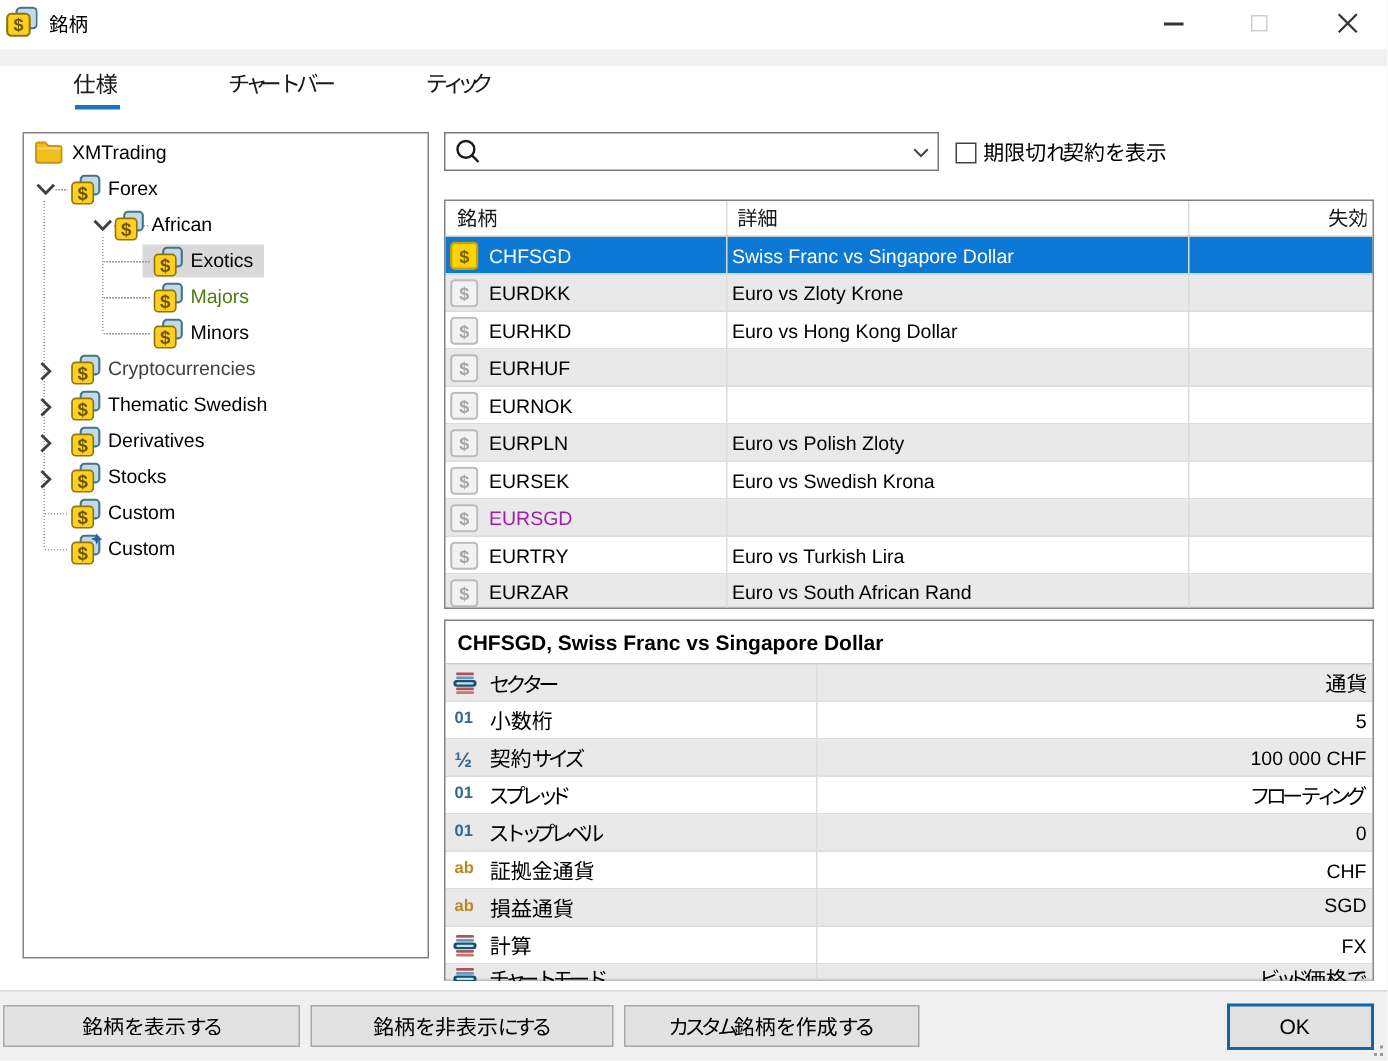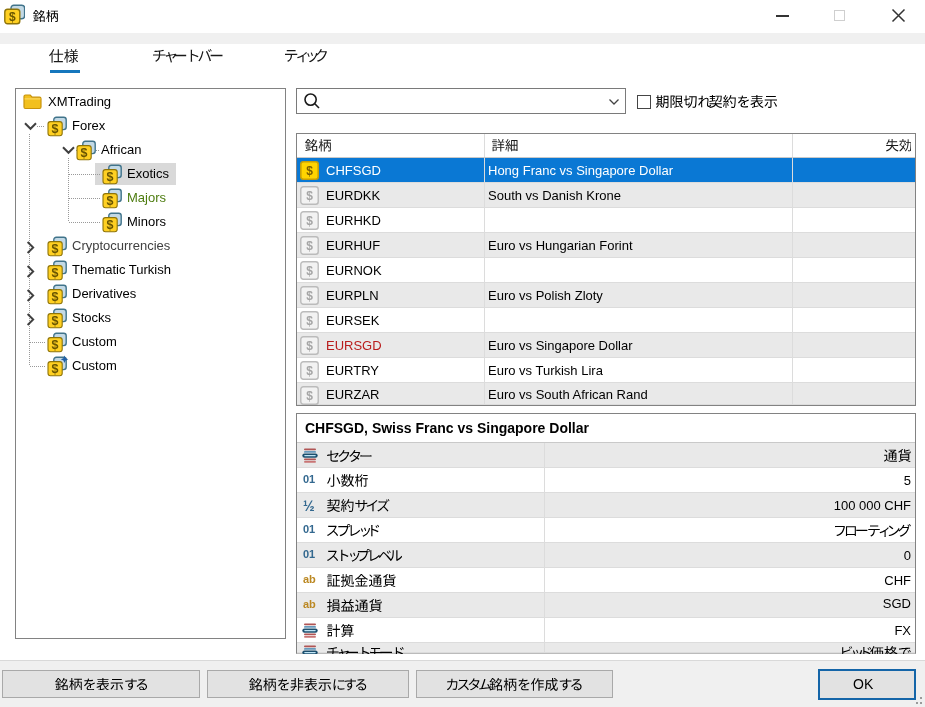--- a/index.html
+++ b/index.html
@@ -259,38 +259,38 @@
 <div style="position:absolute;left:303px;top:547.5px;width:18px;height:16px;font:bold 11px 'Liberation Sans';color:#33688f;letter-spacing:0px">01</div>
 <div style="position:absolute;left:303px;top:572.5px;width:18px;height:16px;font:bold 11px 'Liberation Sans';color:#bb8822;letter-spacing:0px">ab</div>
 <div style="position:absolute;left:303px;top:597.5px;width:18px;height:16px;font:bold 11px 'Liberation Sans';color:#bb8822;letter-spacing:0px">ab</div>
 <div style="position:absolute;left:48px;top:92.25px;font:13px 'Liberation Sans';color:#000;line-height:19.5px;white-space:nowrap">XMTrading</div>
 <div style="position:absolute;left:72px;top:116.25px;font:13px 'Liberation Sans';color:#000;line-height:19.5px;white-space:nowrap">Forex</div>
 <div style="position:absolute;left:101px;top:140.25px;font:13px 'Liberation Sans';color:#000;line-height:19.5px;white-space:nowrap">African</div>
 <div style="position:absolute;left:127px;top:164.25px;font:13px 'Liberation Sans';color:#000;line-height:19.5px;white-space:nowrap">Exotics</div>
 <div style="position:absolute;left:127px;top:188.25px;font:13px 'Liberation Sans';color:#4d7c0f;line-height:19.5px;white-space:nowrap">Majors</div>
 <div style="position:absolute;left:127px;top:212.25px;font:13px 'Liberation Sans';color:#000;line-height:19.5px;white-space:nowrap">Minors</div>
 <div style="position:absolute;left:72px;top:236.25px;font:13px 'Liberation Sans';color:#404040;line-height:19.5px;white-space:nowrap">Cryptocurrencies</div>
-<div style="position:absolute;left:72px;top:260.25px;font:13px 'Liberation Sans';color:#000;line-height:19.5px;white-space:nowrap">Thematic Turkish</div>
+<div style="position:absolute;left:72px;top:260.25px;font:13px 'Liberation Sans';color:#000;line-height:19.5px;white-space:nowrap">Thematic Swedish</div>
 <div style="position:absolute;left:72px;top:284.25px;font:13px 'Liberation Sans';color:#000;line-height:19.5px;white-space:nowrap">Derivatives</div>
 <div style="position:absolute;left:72px;top:308.25px;font:13px 'Liberation Sans';color:#000;line-height:19.5px;white-space:nowrap">Stocks</div>
 <div style="position:absolute;left:72px;top:332.25px;font:13px 'Liberation Sans';color:#000;line-height:19.5px;white-space:nowrap">Custom</div>
 <div style="position:absolute;left:72px;top:356.25px;font:13px 'Liberation Sans';color:#000;line-height:19.5px;white-space:nowrap">Custom</div>
 <div style="position:absolute;left:326px;top:160.65px;font:13px 'Liberation Sans';color:#fff;line-height:19.5px;white-space:nowrap">CHFSGD</div>
-<div style="position:absolute;left:488px;top:160.65px;font:13px 'Liberation Sans';color:#fff;line-height:19.5px;white-space:nowrap">Hong Franc vs Singapore Dollar</div>
+<div style="position:absolute;left:488px;top:160.65px;font:13px 'Liberation Sans';color:#fff;line-height:19.5px;white-space:nowrap">Swiss Franc vs Singapore Dollar</div>
 <div style="position:absolute;left:326px;top:185.65px;font:13px 'Liberation Sans';color:#000;line-height:19.5px;white-space:nowrap">EURDKK</div>
-<div style="position:absolute;left:488px;top:185.65px;font:13px 'Liberation Sans';color:#000;line-height:19.5px;white-space:nowrap">South vs Danish Krone</div>
+<div style="position:absolute;left:488px;top:185.65px;font:13px 'Liberation Sans';color:#000;line-height:19.5px;white-space:nowrap">Euro vs Zloty Krone</div>
 <div style="position:absolute;left:326px;top:210.65px;font:13px 'Liberation Sans';color:#000;line-height:19.5px;white-space:nowrap">EURHKD</div>
+<div style="position:absolute;left:488px;top:210.65px;font:13px 'Liberation Sans';color:#000;line-height:19.5px;white-space:nowrap">Euro vs Hong Kong Dollar</div>
 <div style="position:absolute;left:326px;top:235.65px;font:13px 'Liberation Sans';color:#000;line-height:19.5px;white-space:nowrap">EURHUF</div>
-<div style="position:absolute;left:488px;top:235.65px;font:13px 'Liberation Sans';color:#000;line-height:19.5px;white-space:nowrap">Euro vs Hungarian Forint</div>
 <div style="position:absolute;left:326px;top:260.65px;font:13px 'Liberation Sans';color:#000;line-height:19.5px;white-space:nowrap">EURNOK</div>
 <div style="position:absolute;left:326px;top:285.65px;font:13px 'Liberation Sans';color:#000;line-height:19.5px;white-space:nowrap">EURPLN</div>
 <div style="position:absolute;left:488px;top:285.65px;font:13px 'Liberation Sans';color:#000;line-height:19.5px;white-space:nowrap">Euro vs Polish Zloty</div>
 <div style="position:absolute;left:326px;top:310.65px;font:13px 'Liberation Sans';color:#000;line-height:19.5px;white-space:nowrap">EURSEK</div>
-<div style="position:absolute;left:326px;top:335.65px;font:13px 'Liberation Sans';color:#b91c1c;line-height:19.5px;white-space:nowrap">EURSGD</div>
-<div style="position:absolute;left:488px;top:335.65px;font:13px 'Liberation Sans';color:#000;line-height:19.5px;white-space:nowrap">Euro vs Singapore Dollar</div>
+<div style="position:absolute;left:488px;top:310.65px;font:13px 'Liberation Sans';color:#000;line-height:19.5px;white-space:nowrap">Euro vs Swedish Krona</div>
+<div style="position:absolute;left:326px;top:335.65px;font:13px 'Liberation Sans';color:#a21caf;line-height:19.5px;white-space:nowrap">EURSGD</div>
 <div style="position:absolute;left:326px;top:360.65px;font:13px 'Liberation Sans';color:#000;line-height:19.5px;white-space:nowrap">EURTRY</div>
 <div style="position:absolute;left:488px;top:360.65px;font:13px 'Liberation Sans';color:#000;line-height:19.5px;white-space:nowrap">Euro vs Turkish Lira</div>
 <div style="position:absolute;left:326px;top:384.75px;font:13px 'Liberation Sans';color:#000;line-height:19.5px;white-space:nowrap">EURZAR</div>
 <div style="position:absolute;left:488px;top:384.75px;font:13px 'Liberation Sans';color:#000;line-height:19.5px;white-space:nowrap">Euro vs South African Rand</div>
 <div style="position:absolute;left:305px;top:417.5px;font:bold 14px 'Liberation Sans';color:#000;line-height:21.0px;white-space:nowrap">CHFSGD, Swiss Franc vs Singapore Dollar</div>
 <div style="position:absolute;right:14px;top:470.75px;font:13px 'Liberation Sans';color:#000;line-height:19.5px;white-space:nowrap">5</div>
 <div style="position:absolute;right:14px;top:495.75px;font:13px 'Liberation Sans';color:#000;line-height:19.5px;white-space:nowrap">100 000 CHF</div>
 <div style="position:absolute;right:14px;top:545.75px;font:13px 'Liberation Sans';color:#000;line-height:19.5px;white-space:nowrap">0</div>
 <div style="position:absolute;right:14px;top:570.75px;font:13px 'Liberation Sans';color:#000;line-height:19.5px;white-space:nowrap">CHF</div>
 <div style="position:absolute;right:14px;top:594px;font:13px 'Liberation Sans';color:#000;line-height:19.5px;white-space:nowrap">SGD</div>

